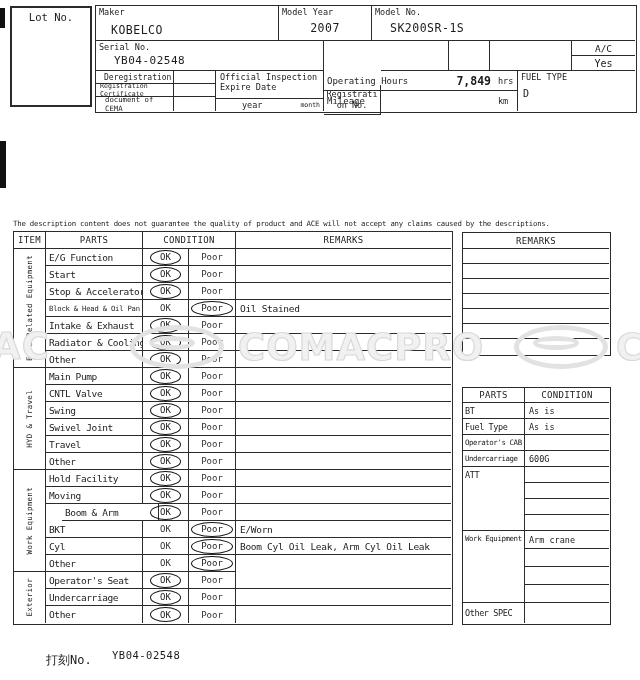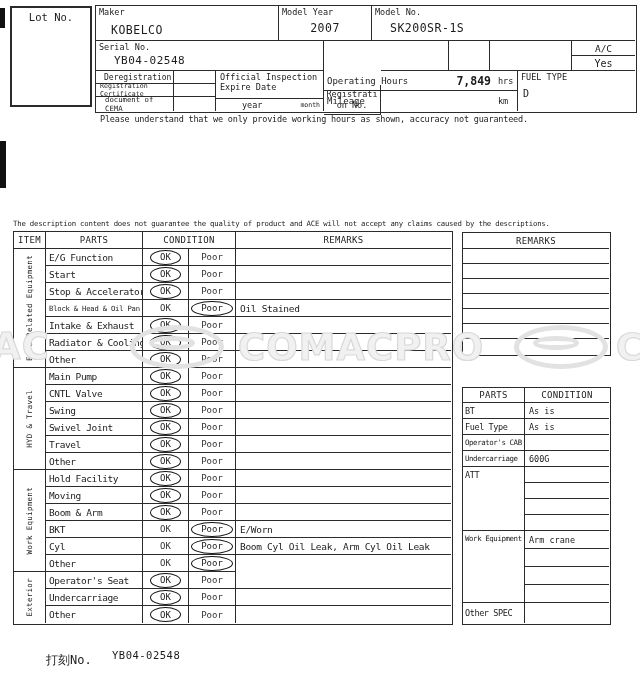--- a/index.html
+++ b/index.html
@@ -112,21 +112,20 @@
     <div class="c nb hrow" style="left:228px;top:85px;width:194px;height:20px;padding-left:3px;">
       <span style="font-size:9px;">Mileage</span>
       <span class="unit" style="margin-left:auto;">km</span>
     </div>
     <div class="c nr nb" style="left:422px;top:65px;width:117px;height:40px;">
       <div class="flabel">FUEL TYPE</div>
       <div style="font-size:10px;margin:5px 0 0 5px;">D</div>
     </div>
   </div>
 
-  <div class="notice">Please understand that we only provide working hours as shown, accuracy not guaranteed.</div>
   <div class="disclaimer">The description content does not guarantee the quality of product and ACE will not accept any claims caused by the descriptions.</div>
 
   <div class="tbl" style="left:13px;top:231px;width:440px;height:394px;">
     <div class="c th" style="left:0;top:0;width:32px;height:17px;">ITEM</div>
     <div class="c th" style="left:32px;top:0;width:97px;height:17px;">PARTS</div>
     <div class="c th" style="left:129px;top:0;width:93px;height:17px;">CONDITION</div>
     <div class="c th nr" style="left:222px;top:0;width:215px;height:17px;">REMARKS</div>
   <div class="c vert" style="left: 0px; top: 17px; width: 32px; height: 119px;">
         <span>EG &amp; Related Equipment</span>
       </div>
@@ -281,21 +280,21 @@
       <div class="c parts" style="left: 32px; top: 255px; width: 97px; height: 17px;">
         <span>Moving</span>
       </div>
       <div class="c cond" style="left: 129px; top: 255px; width: 46px; height: 17px;">
         <span class="circ">OK</span>
       </div>
       <div class="c cond" style="left: 175px; top: 255px; width: 47px; height: 17px;">
         <span class="plain">Poor</span>
       </div>
       <div class="c rem nr" style="left: 222px; top: 255px; width: 215px; height: 17px;"></div>
-      <div class="c parts" style="left: 32px; top: 272px; width: 97px; height: 17px;">
+      <div class="c parts" style="left: 48px; top: 272px; width: 97px; height: 17px;">
         <span>Boom &amp; Arm</span>
       </div>
       <div class="c cond" style="left: 129px; top: 272px; width: 46px; height: 17px;">
         <span class="circ">OK</span>
       </div>
       <div class="c cond" style="left: 175px; top: 272px; width: 47px; height: 17px;">
         <span class="plain">Poor</span>
       </div>
       <div class="c rem nr" style="left: 222px; top: 272px; width: 215px; height: 17px;"></div>
       <div class="c parts" style="left: 32px; top: 289px; width: 97px; height: 17px;">

